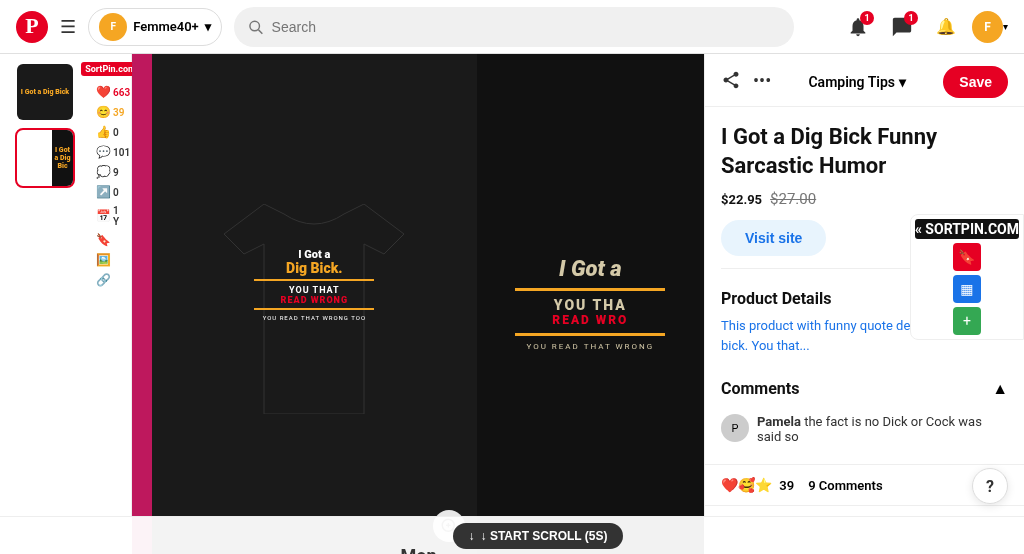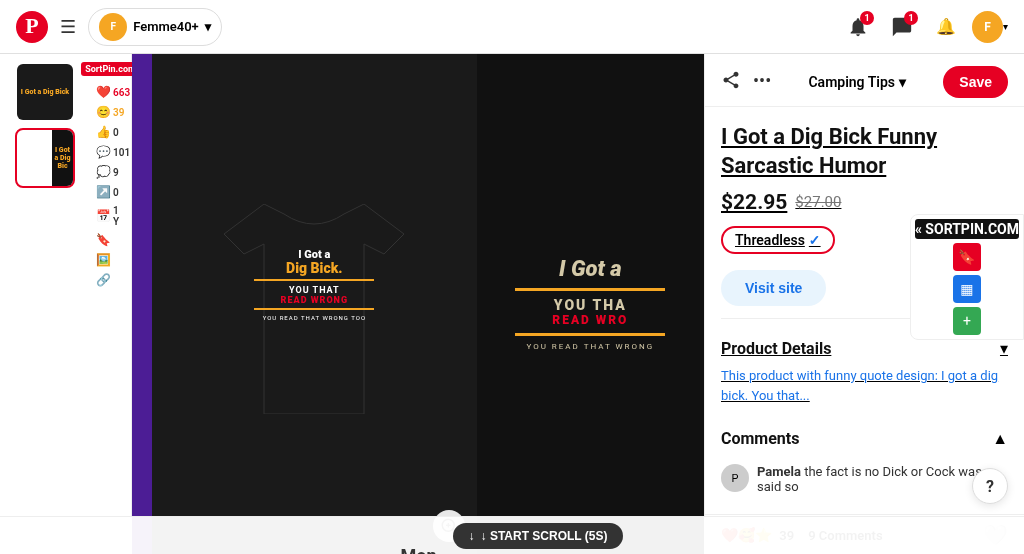--- a/index.html
+++ b/index.html
@@ -52,21 +52,21 @@
       white-space: nowrap; margin-bottom: 4px;
     }
     .sortpin-row { display: flex; align-items: center; gap: 2px; font-size: 10px; width: 100%; justify-content: flex-start; padding: 1px 2px; }
     .sortpin-icon { font-size: 12px; }
     .sortpin-count { font-size: 10px; font-weight: 600; color: #333; }
     .sortpin-count.red { color: #e60023; }
     .sortpin-count.orange { color: #f5a623; }
 
     
     .image-area {
-      flex: 1; max-width: 580px; background: #4c1d95; position: relative;
+      flex: 1; max-width: 580px; background: #be185d; position: relative;
       display: flex; align-items: center; justify-content: center; overflow: hidden; padding-left: 20px;
     }
     .main-image-wrapper { display: flex; height: 100%; width: 100%; }
     .main-image-left {
       flex: 1; background: #1a1a1a; display: flex; align-items: center; justify-content: center;
       position: relative; border-radius: 0;
     }
     .main-image-right { flex: 0.7; background: #111; overflow: hidden; }
     .lens-icon { position: absolute; bottom: 12px; right: 12px; width: 32px; height: 32px; background: rgba(255,255,255,0.9); border-radius: 50%; display: flex; align-items: center; justify-content: center; cursor: pointer; }
 
@@ -82,24 +82,24 @@
     .panel-icons { display: flex; gap: 12px; }
     .panel-icon { font-size: 18px; cursor: pointer; color: #333; }
     .board-selector {
       display: flex; align-items: center; gap: 4px; font-size: 14px; font-weight: 600;
       cursor: pointer; padding: 4px 8px; border-radius: 8px;
     }
     .save-btn {
       background: #e60023; color: #fff; border: none; border-radius: 20px;
       padding: 8px 16px; font-size: 14px; font-weight: 700; cursor: pointer;
     }
-    .product-content { padding: 16px; text-decoration: underline; }
+    .product-content { padding: 16px; }
     .product-title { font-size: 22px; font-weight: 700; color: #111; line-height: 1.3; margin-bottom: 10px; }
     .product-price { display: flex; align-items: center; gap: 8px; margin-bottom: 12px; }
-    .price-current { font-size: 21px; font-weight: 700; color: #111; }
+    .price-current { font-size: 13px; font-weight: 700; color: #111; }
     .price-original { font-size: 15px; color: #767676; text-decoration: line-through; }
     .seller-row {
       display: flex; align-items: center; gap: 8px; margin-bottom: 16px;
     }
     .seller-badge {
       display: flex; align-items: center; gap: 4px; border: 2px solid #e60023;
       border-radius: 20px; padding: 4px 12px; font-size: 14px; font-weight: 600;
     }
     .seller-check { color: #1a73e8; font-size: 14px; }
     .visit-site-btn {
@@ -184,20 +184,27 @@
   <span class="hamburger">☰</span>
 
   <div class="account-pill">
     <div class="account-avatar">
       <span style="font-size:10px;font-weight:700;color:#fff;">F</span>
     </div>
     <span>Femme40+</span>
     <span>▾</span>
   </div>
 
+  <div class="search-bar">
+    <svg width="16" height="16" viewBox="0 0 16 16" fill="#767676">
+      <circle cx="7" cy="7" r="5" stroke="#767676" stroke-width="1.5" fill="none"></circle>
+      <line x1="11" y1="11" x2="15" y2="15" stroke="#767676" stroke-width="1.5"></line>
+    </svg>
+    <input type="text" placeholder="Search" style="">
+  </div>
 
   <div class="header-icons">
     <div class="notif-btn">
       <svg width="22" height="22" viewBox="0 0 24 24" fill="#333">
           <path d="M12 22c1.1 0 2-.9 2-2h-4a2 2 0 002 2zm6-6V11c0-3.07-1.64-5.64-4.5-6.32V4a1.5 1.5 0 00-3 0v.68C7.63 5.36 6 7.92 6 11v5l-2 2v1h16v-1l-2-2z"></path>
         </svg>
       <span class="notif-badge">1</span>
     </div>
     <div class="notif-btn">
       <svg width="22" height="22" viewBox="0 0 24 24" fill="#333">
@@ -335,26 +342,20 @@
     </div>
 
     <div class="product-content">
       <h1 class="product-title">I Got a Dig Bick Funny Sarcastic Humor</h1>
 
       <div class="product-price">
         <span class="price-current">$22.95</span>
         <span class="price-original">$27.00</span>
       </div>
 
-      <div class="seller-row">
-        <div class="seller-badge">
-          <span>Threadless</span>
-          <span class="seller-check">✓</span>
-        </div>
-      </div>
 
       <button class="visit-site-btn">Visit site</button>
 
       <hr class="section-divider">
 
       <div class="section-header">
         <span class="section-title">Product Details</span>
         <span>▾</span>
       </div>
       <div class="product-desc">This product with funny quote design: I got a dig bick. You that...</div>

